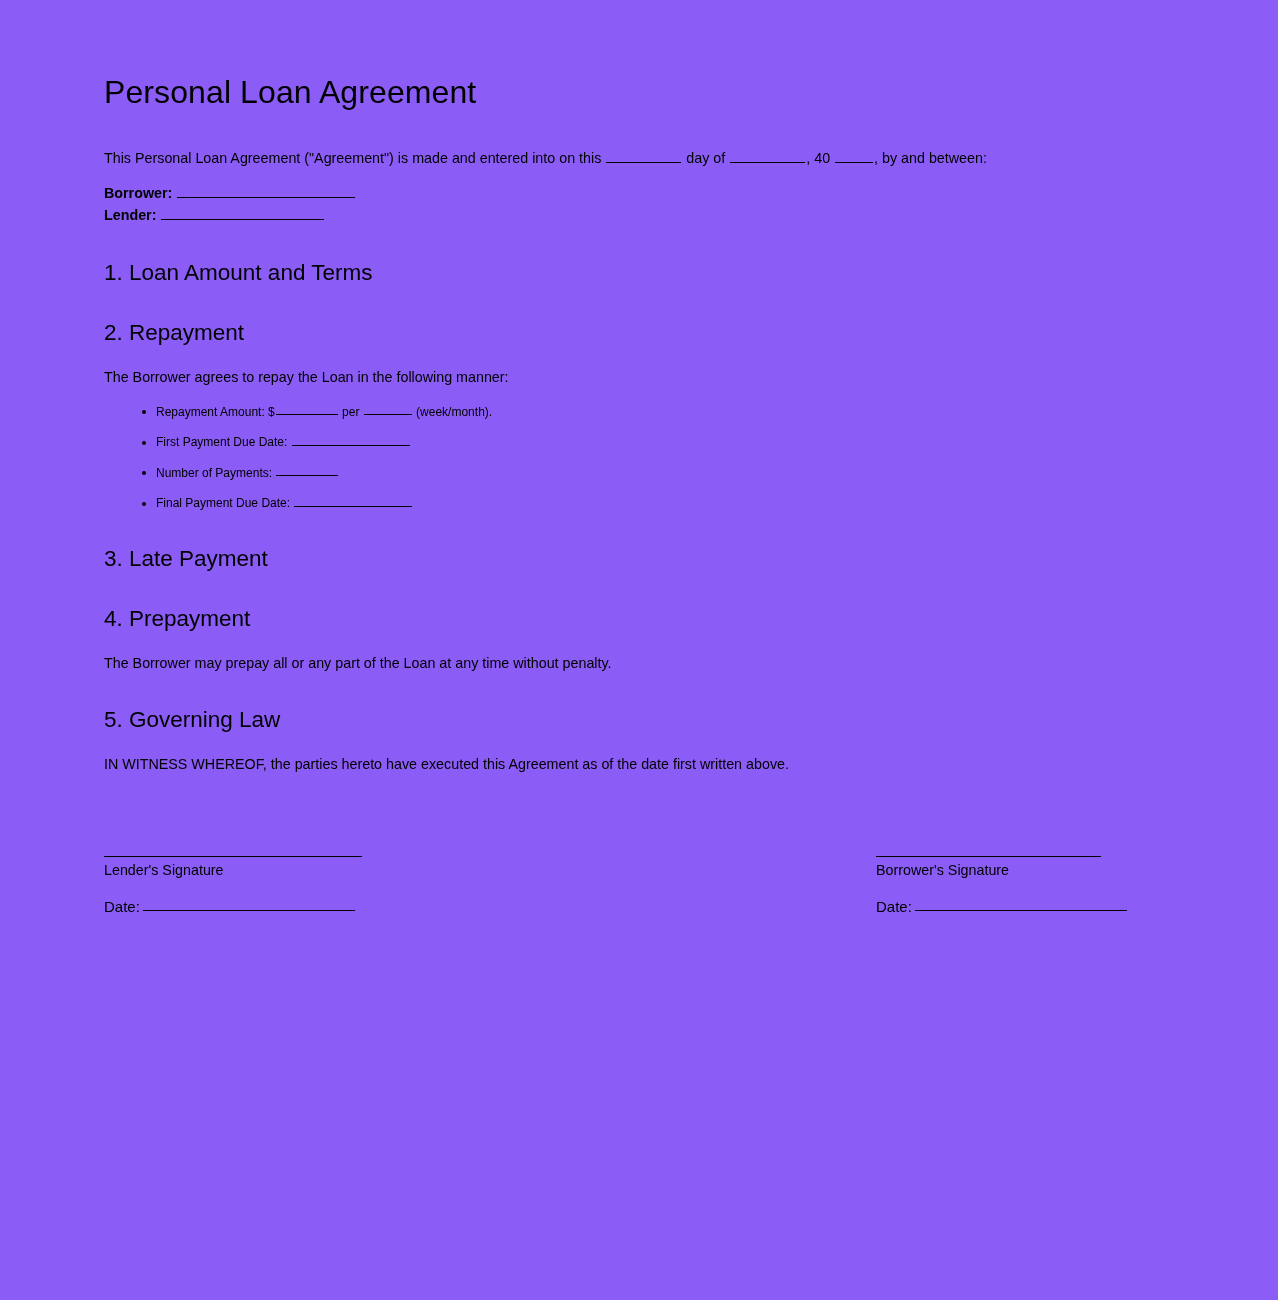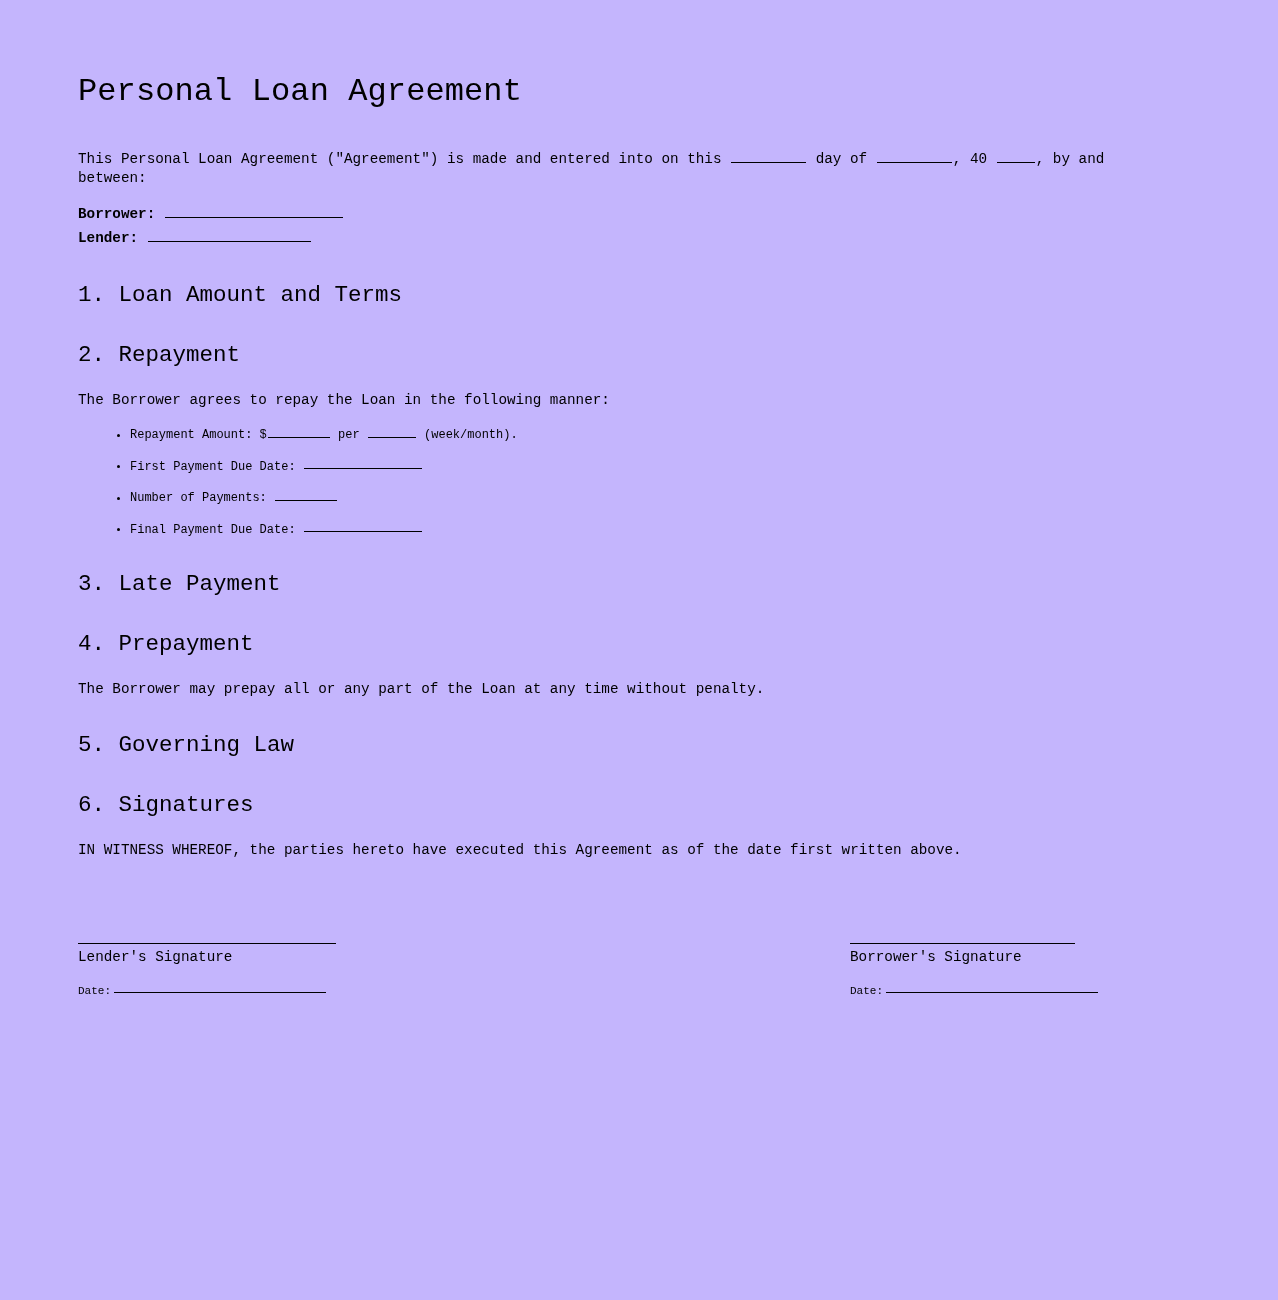--- a/index.html
+++ b/index.html
@@ -12,24 +12,23 @@
     width: 1278px;
     height: 1300px;
     font-family: "Liberation Sans", sans-serif;
     color: #000000;
     -webkit-font-smoothing: antialiased;
   }
   .page {
     position: relative;
     width: 1278px;
     height: 1300px;
-    background: #c4b5fd;
+    background: #8b5cf6;
     box-sizing: border-box;
-    padding: 74px 104px 0 78px;
-    font-family: Liberation Mono, monospace;
+    padding: 74px 104px 0 104px;
   }
   .doc {
     width: 1060px;
   }
 
   
   .doc-title {
     font-size: 32px;
     font-weight: normal;
     line-height: 1.15;
@@ -119,21 +118,21 @@
     height: 0;
     margin-bottom: 3px;
   }
   .sig-label {
     font-size: 14.3px;
     line-height: 1.4;
     margin-bottom: 14px;
     white-space: nowrap;
   }
   .date-row {
-    font-size: 11px;
+    font-size: 15px;
     line-height: 1.4;
     white-space: nowrap;
   }
   .date-blank {
     display: inline-block;
     border-bottom: 1.4px solid #000;
     width: 212px;
     height: 1.05em;
     vertical-align: baseline;
     margin-left: 3px;
@@ -193,21 +192,20 @@
       </li>
     </ul>
 
     <h2 class="section-heading">3. Late Payment</h2>
 
     <h2 class="section-heading">4. Prepayment</h2>
     <p class="body-text">The Borrower may prepay all or any part of the Loan at any time without penalty.</p>
 
     <h2 class="section-heading">5. Governing Law</h2>
 
-    <h2 class="section-heading">6. Signatures</h2>
     <p class="body-text">IN WITNESS WHEREOF, the parties hereto have executed this Agreement as of the date first written above.</p>
 
     <div class="signature-area">
       <div class="signature-col">
         <div class="sig-line"></div>
         <div class="sig-label">Lender's Signature</div>
         <div class="date-row">
           <span>Date:</span><span class="date-blank"></span>
         </div>
       </div>

